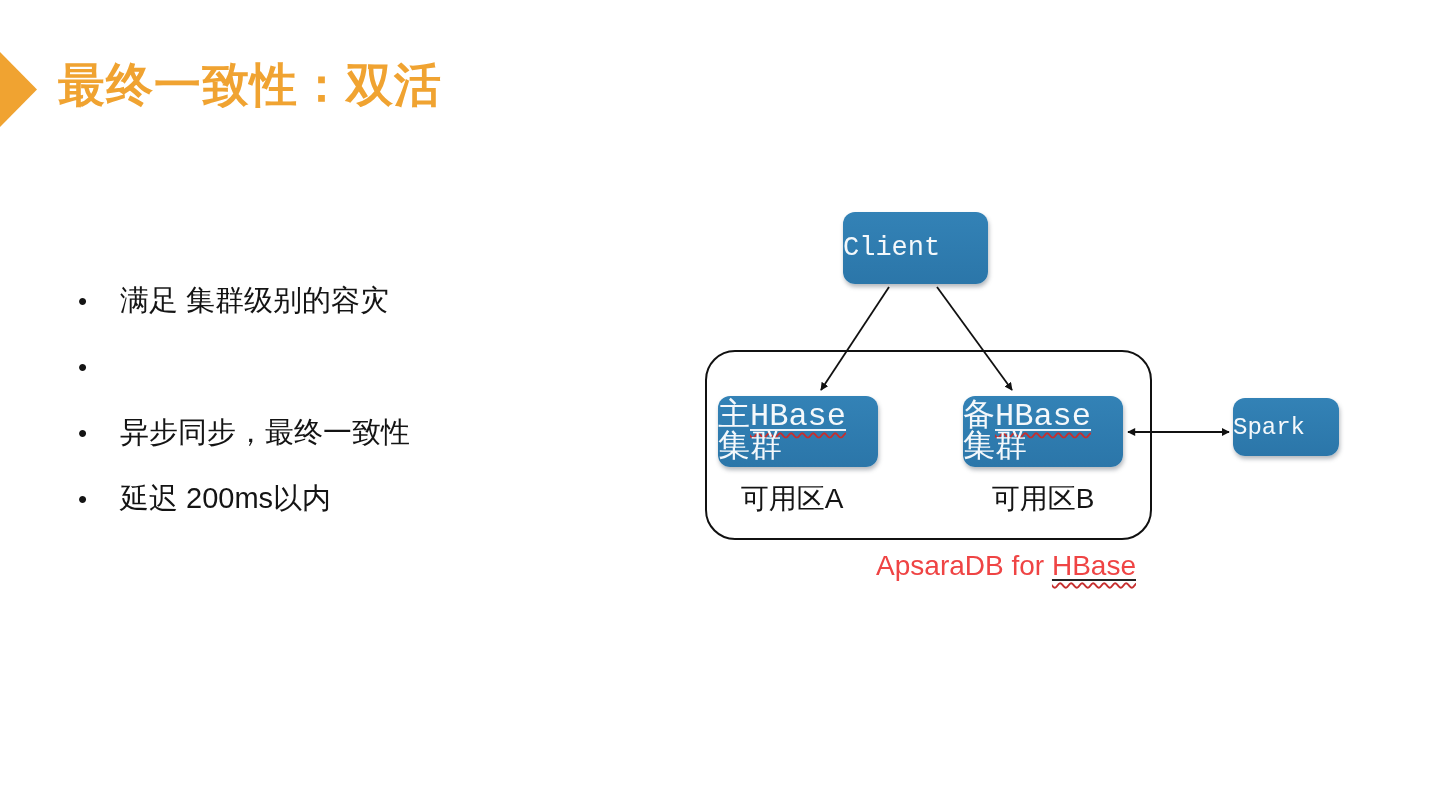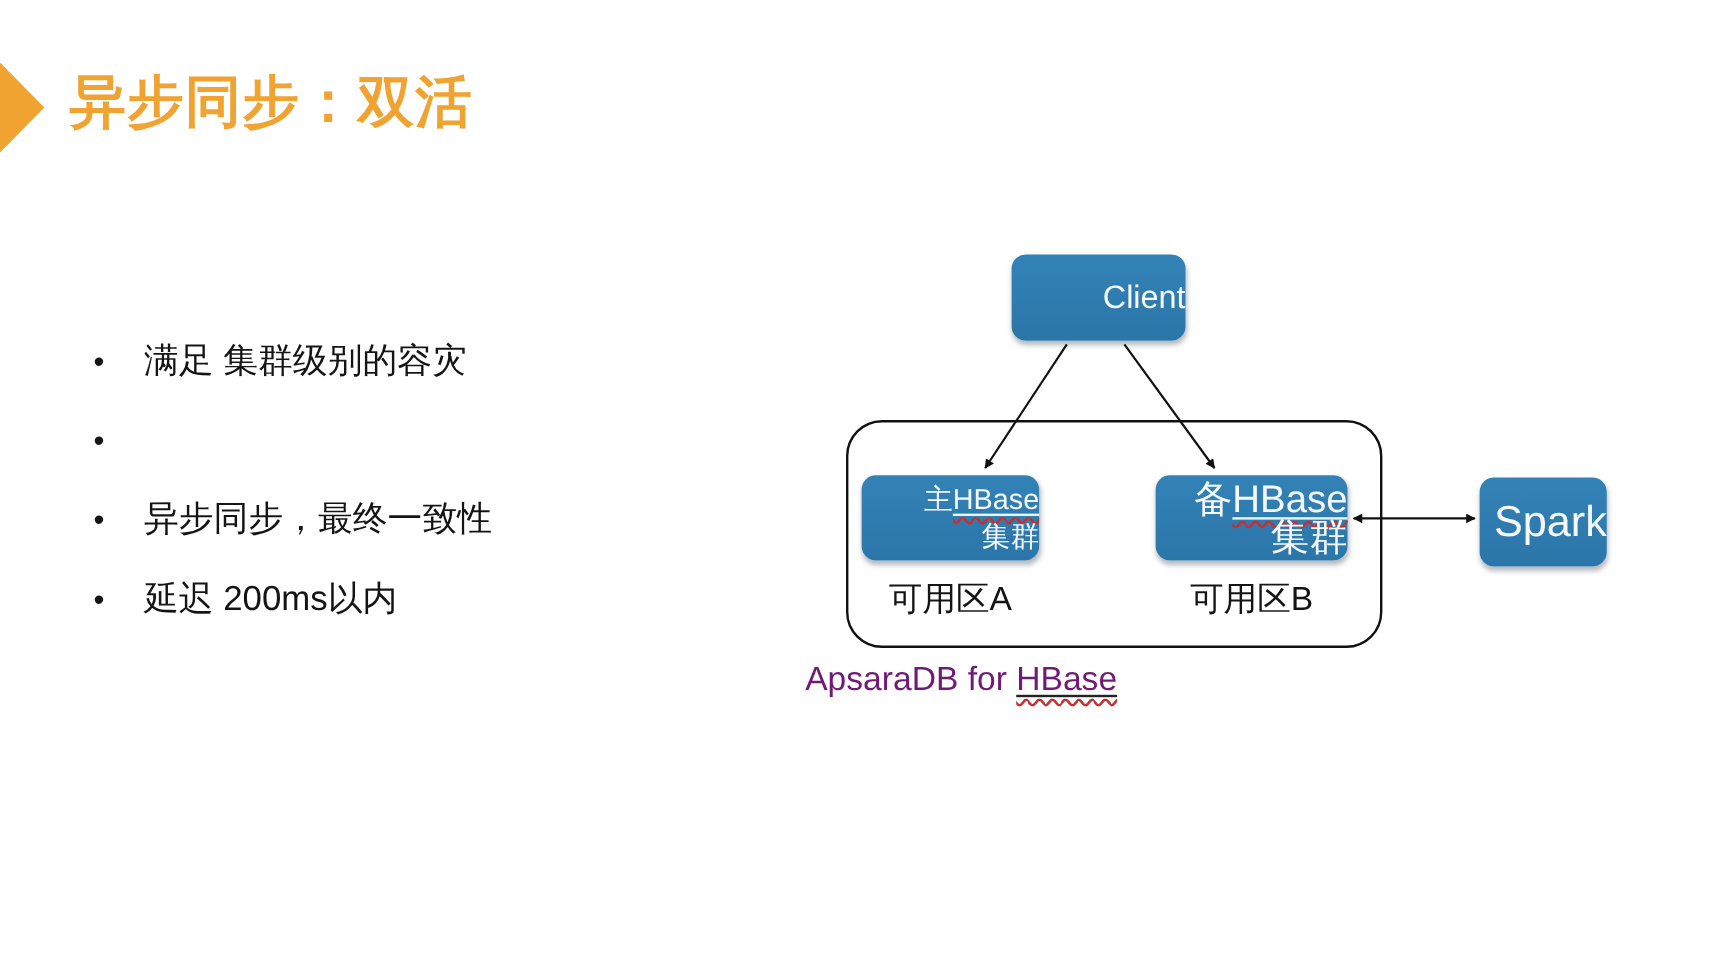--- a/index.html
+++ b/index.html
@@ -58,28 +58,29 @@
 
   
   .node {
     position: absolute;
     background: linear-gradient(180deg, #3382B6 0%, #2B76A9 100%);
     border-radius: 12px;
     box-shadow: 1px 3px 4px rgba(90,100,110,0.45);
     color: #f4f8fb;
     display: flex;
     flex-direction: column;
-    align-items: flex-end;
+    align-items: flex-start;
     justify-content: center;
     text-align: center;
+    font-family: Liberation Mono, monospace;
   }
   .node-client   { left: 843px;  top: 212px; width: 145px; height: 72px; font-size: 27px; }
-  .node-primary  { left: 718px;  top: 396px; width: 148px; height: 71px; font-size: 24px; line-height: 31px; padding-left: 35px; }
+  .node-primary  { left: 718px;  top: 396px; width: 160px; height: 71px; font-size: 32px; line-height: 31px; }
   .node-standby  { left: 963px;  top: 396px; width: 160px; height: 71px; font-size: 32px; line-height: 31px; }
-  .node-spark    { left: 1233px; top: 398px; width: 106px; height: 74px; font-size: 36px; }
+  .node-spark    { left: 1233px; top: 398px; width: 106px; height: 58px; font-size: 24px; }
 
   .zone-container {
     position: absolute;
     left: 705px; top: 350px;
     width: 447px; height: 190px;
     border: 2.5px solid #111111;
     border-radius: 30px;
     background: transparent;
   }
 
@@ -89,25 +90,25 @@
     font-size: 28px;
     color: #141414;
     text-align: center;
     white-space: nowrap;
   }
   .zone-label-a { left: 718px; width: 148px; }
   .zone-label-b { left: 963px; width: 160px; }
 
   .diagram-caption {
     position: absolute;
-    left: 671px; top: 550px;
+    left: 688px; top: 550px;
     width: 448px;
-    text-align: left;
+    text-align: right;
     font-size: 28px;
-    color: #701a75;
+    color: #ef4444;
     white-space: nowrap;
   }
 
   
   .squiggle {
     text-decoration-line: underline;
     text-decoration-style: wavy;
     text-decoration-color: #C62F2F;
     text-decoration-thickness: 1.5px;
     text-underline-offset: 7px;
@@ -133,21 +134,21 @@
     width: 1440px; height: 810px;
     pointer-events: none;
   }
 </style>
 </head>
 <body>
 
 <div class="slide">
 
   <div class="title-marker"></div>
-  <h1 class="slide-title">异步同步：双活</h1>
+  <h1 class="slide-title">最终一致性：双活</h1>
 
   <ul class="bullet-list">
     <li>
       <span class="bullet-dot">•</span>
       <span>满足 集群级别的容灾</span>
     </li>
     <li>
       <span class="bullet-dot">•</span>
     </li>
     <li>

